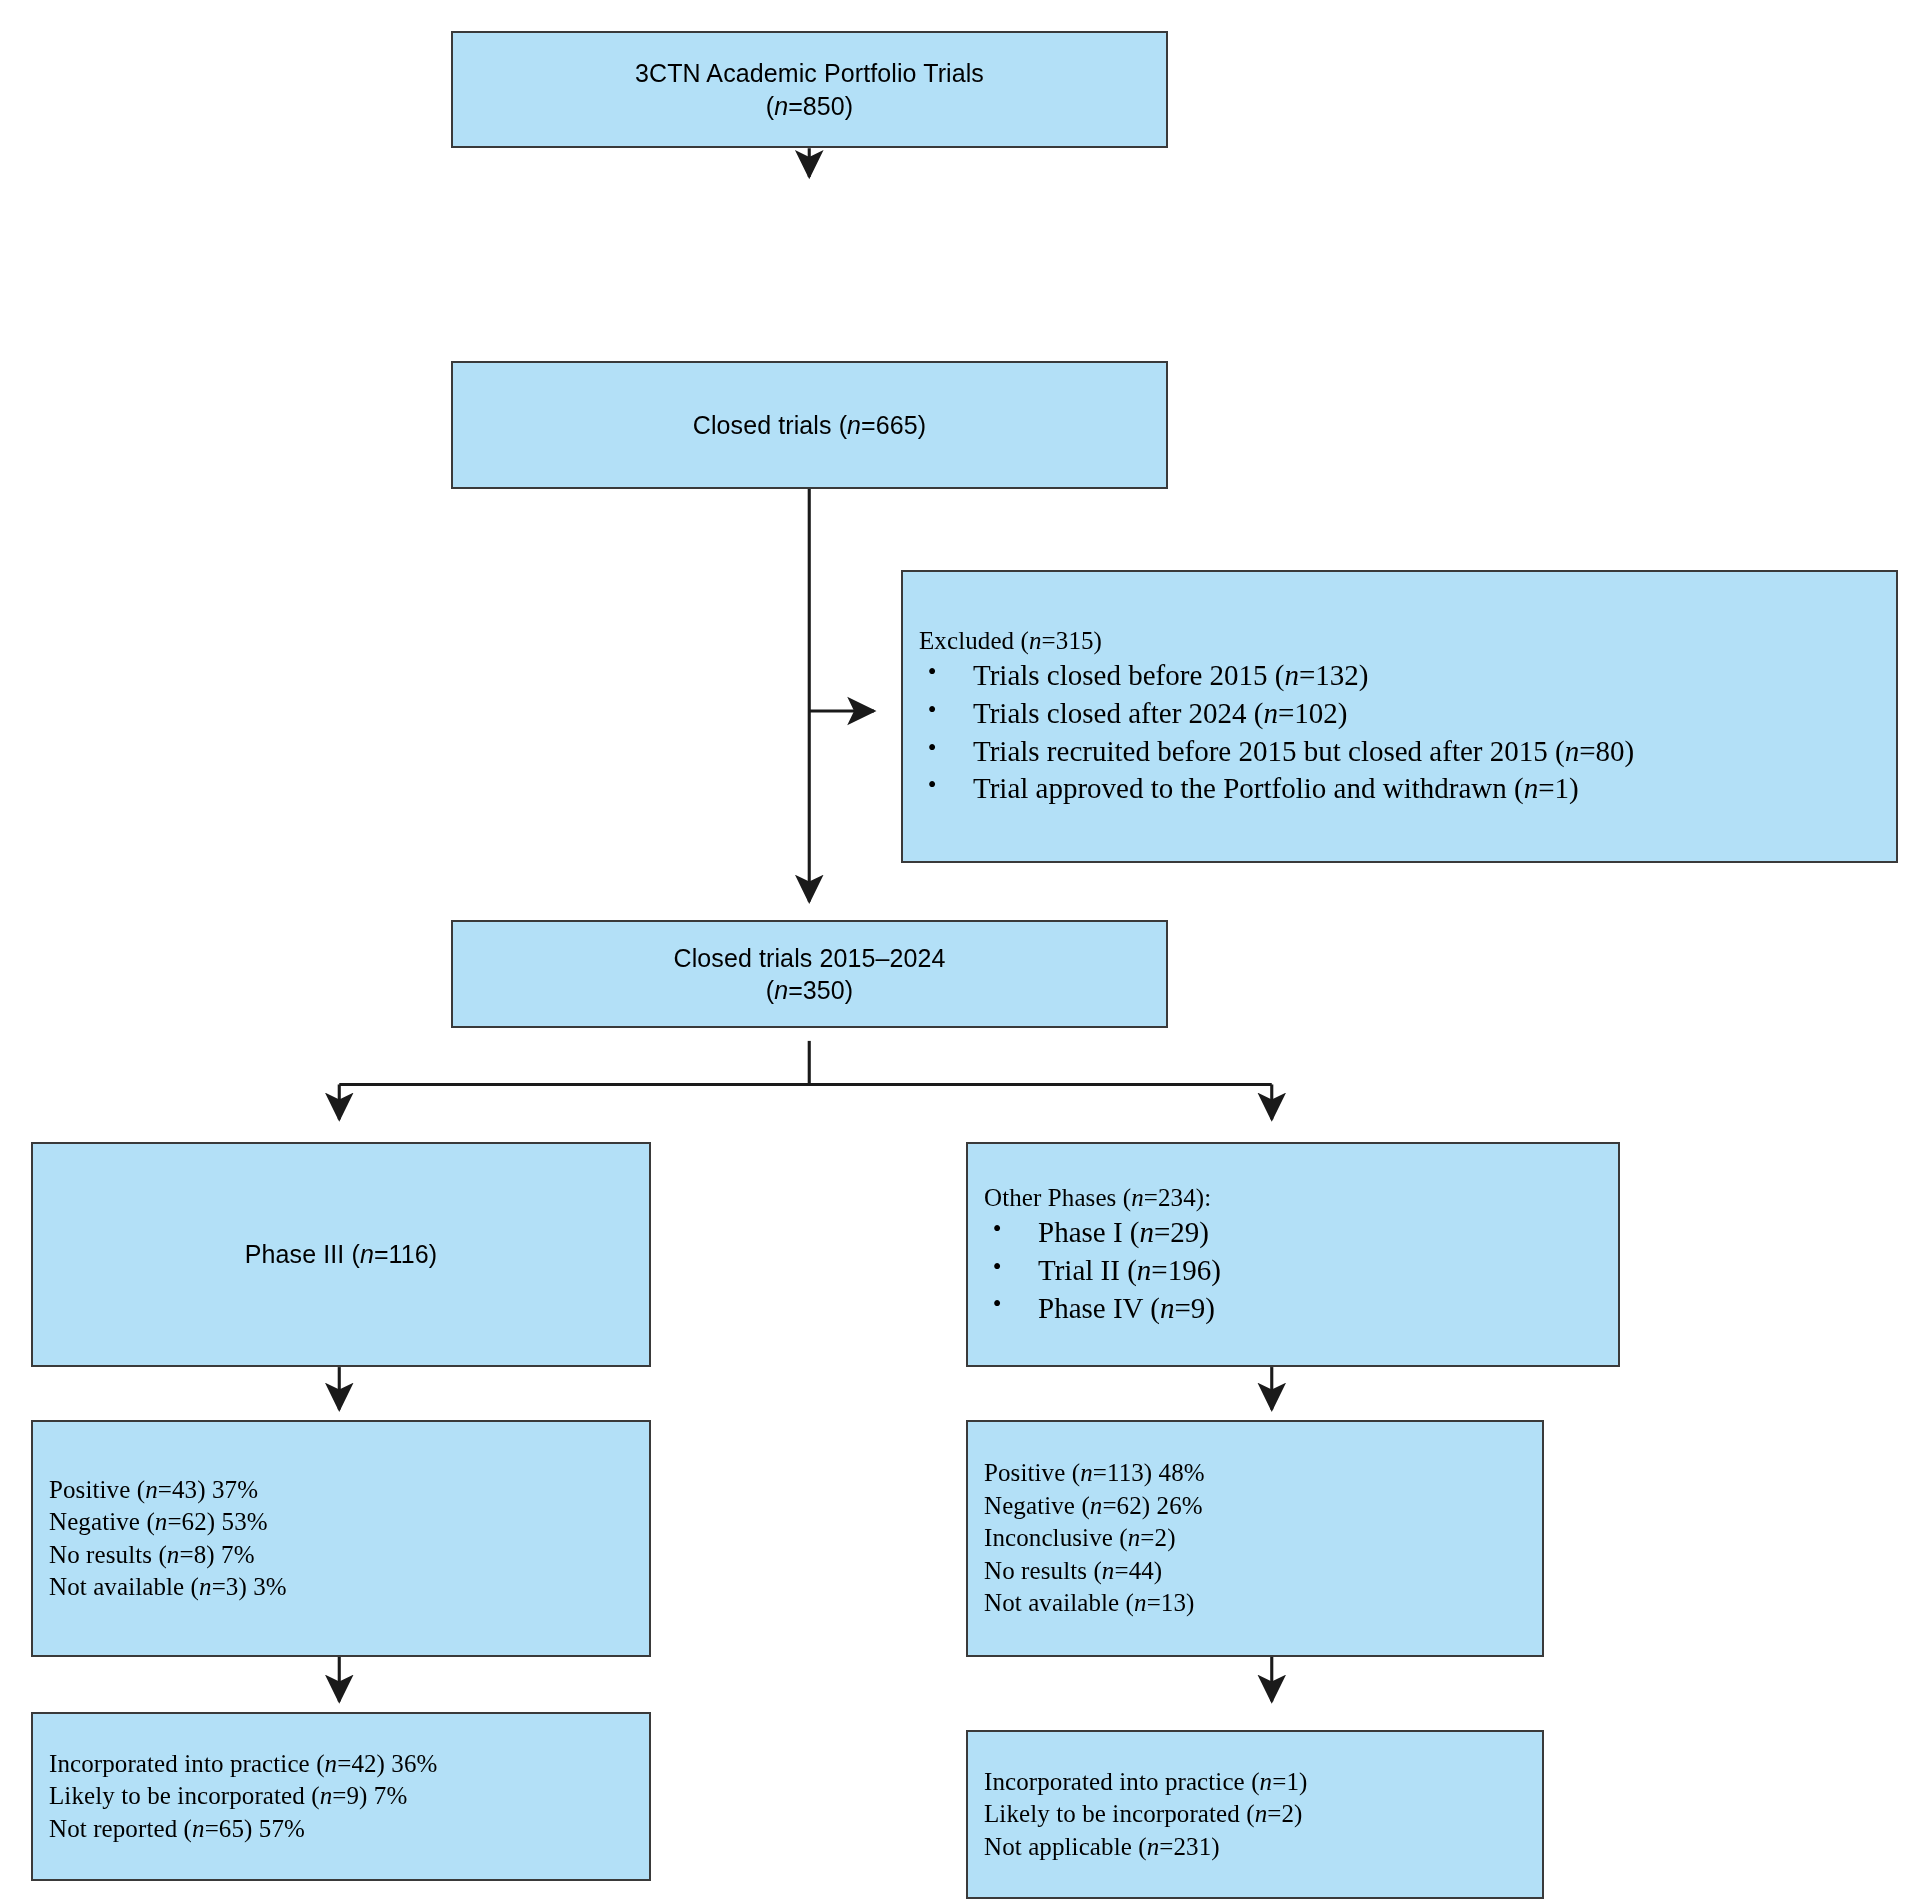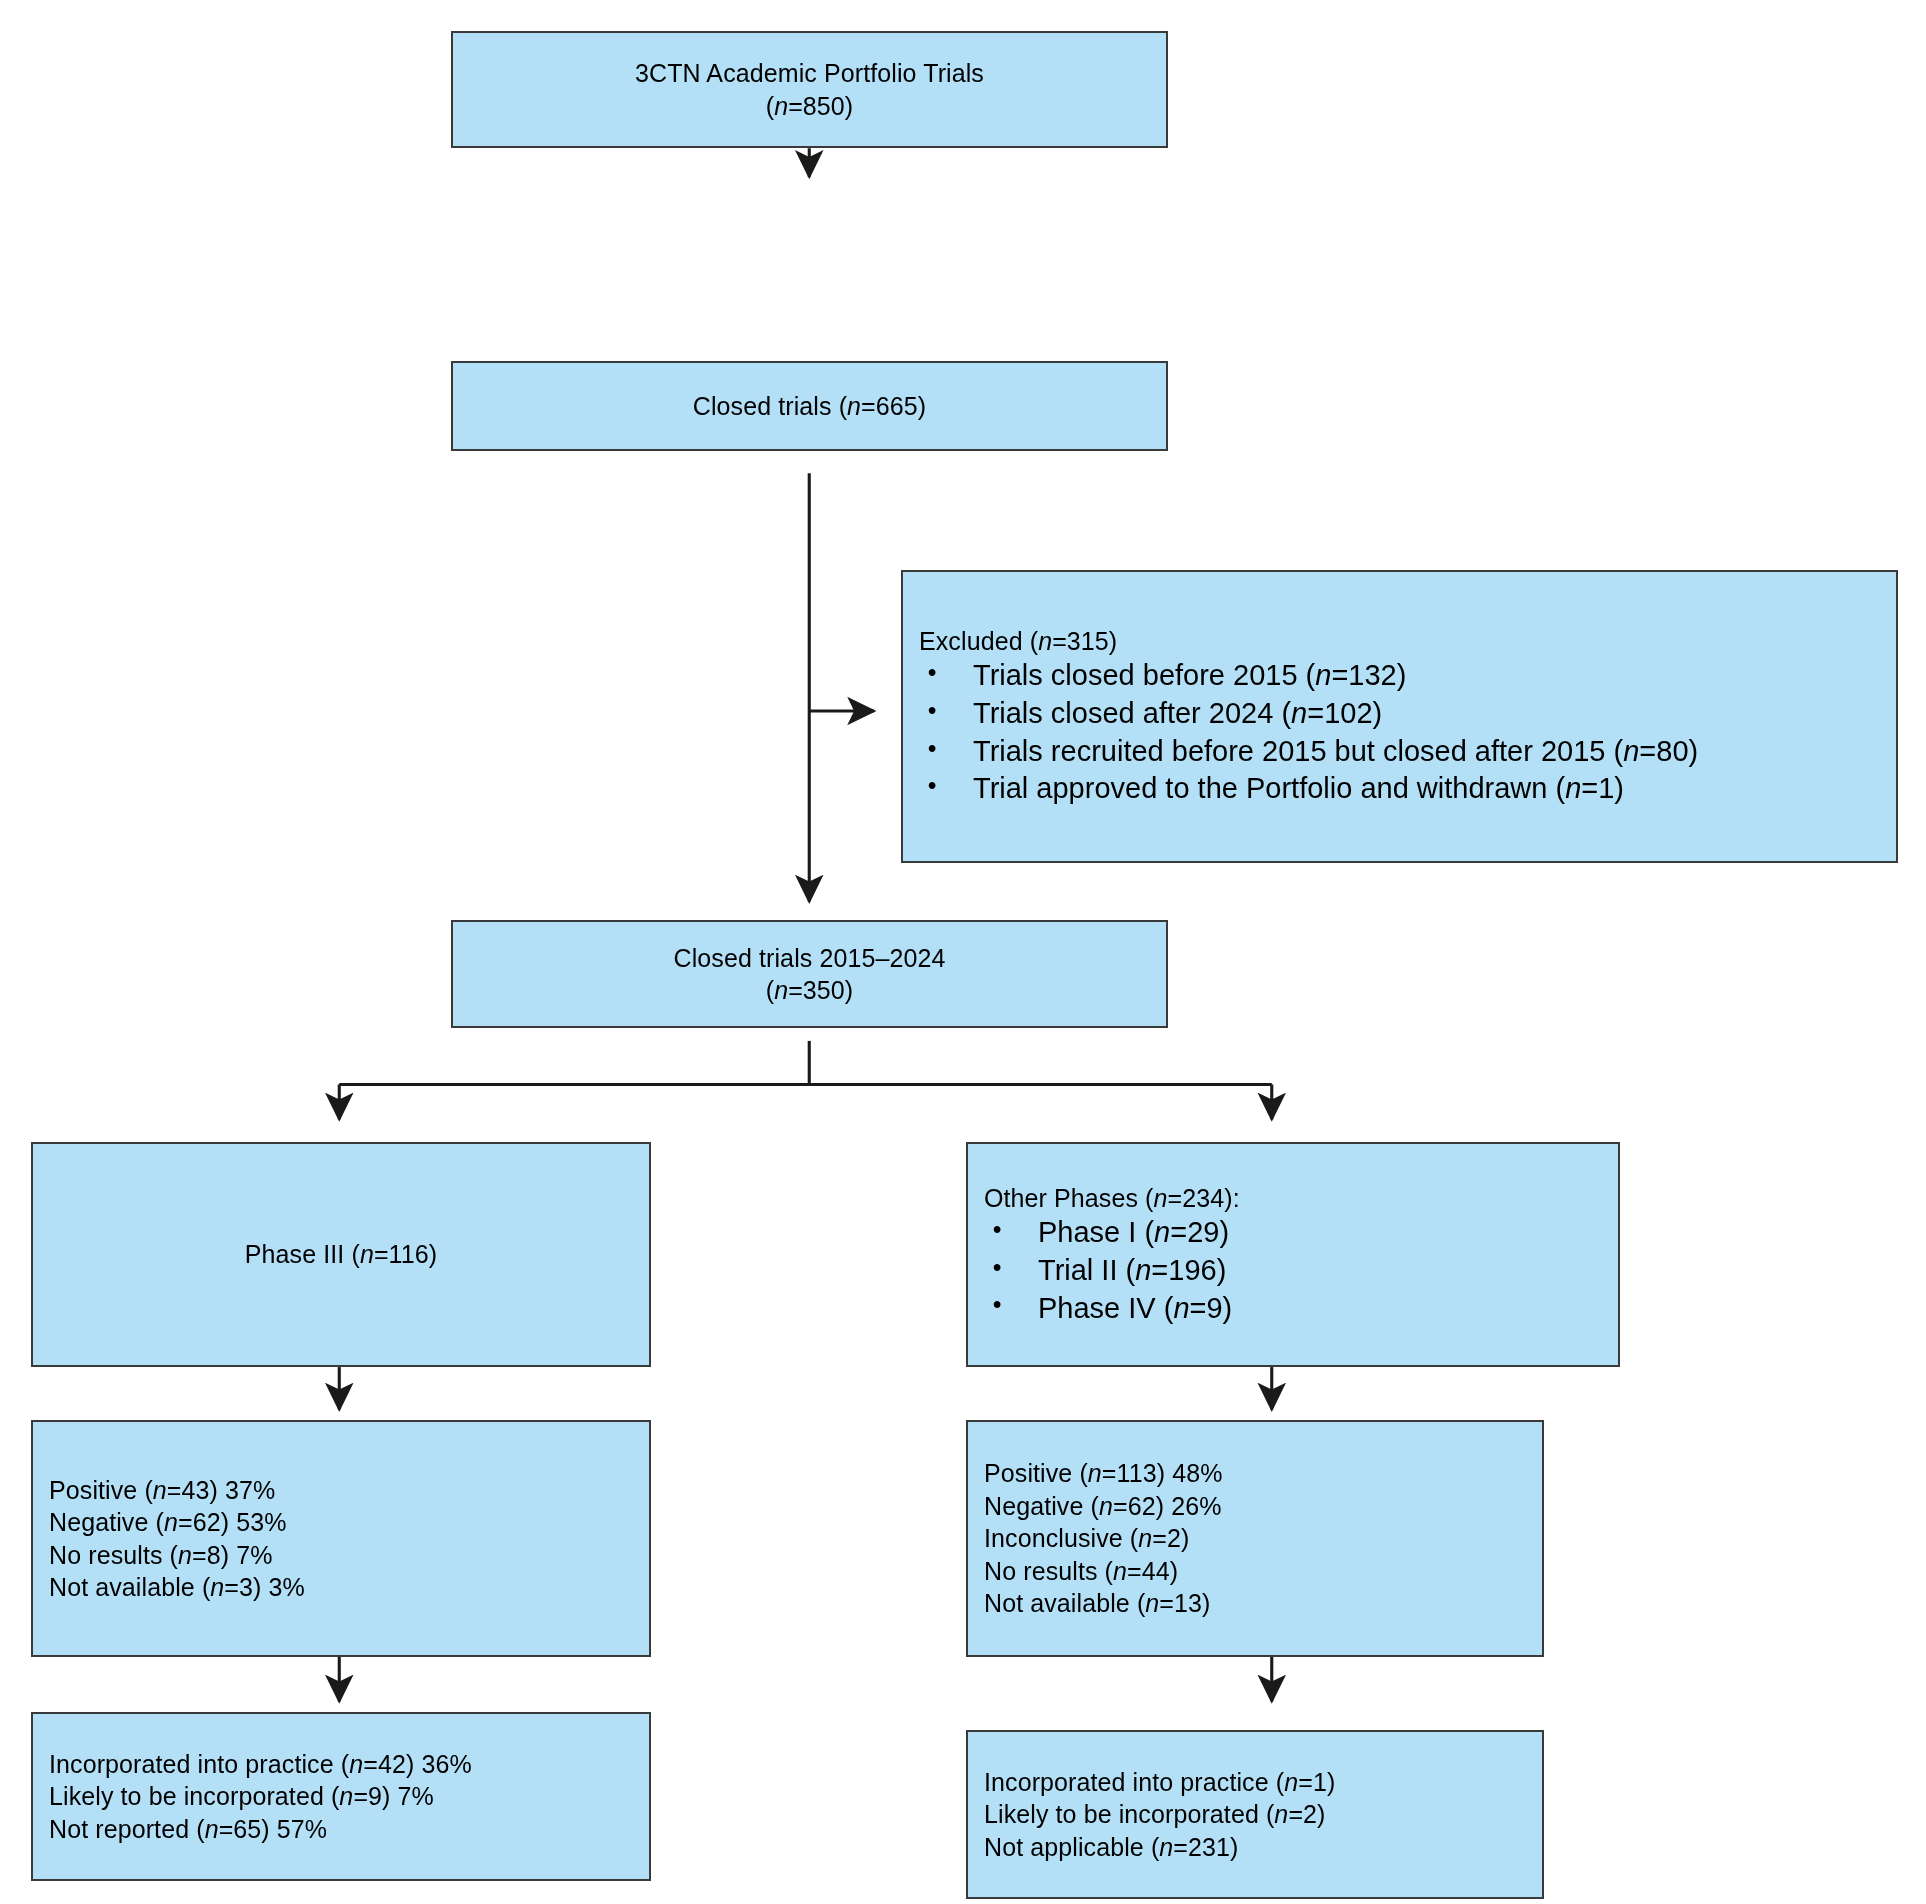--- a/index.html
+++ b/index.html
@@ -28,20 +28,21 @@
     justify-content: center;
     z-index: 2;
   }
   .node.center {
     align-items: center;
     text-align: center;
   }
   .node.left {
     align-items: flex-start;
     text-align: left;
+    font-family: Liberation Serif, serif;
   }
   .node-line {
     font-size: 25px;
     line-height: 1.30;
     white-space: nowrap;
     letter-spacing: 0.1px;
   }
   .node.left .node-line {
     padding-left: 16px;
   }
@@ -105,21 +106,21 @@
 
     <line x1="2043" y1="2196" x2="2043" y2="2264" stroke="#1a1a1a" stroke-width="5" marker-end="url(#arrow)"></line>
     <line x1="2043" y1="2661" x2="2043" y2="2733" stroke="#1a1a1a" stroke-width="5" marker-end="url(#arrow)"></line>
   </svg>
 
   <div class="node center" style="left:451px; top:31px; width:717px; height:117px;">
     <div class="node-line">3CTN Academic Portfolio Trials</div>
     <div class="node-line"><span>(</span><em class="n">n</em><span>=850)</span></div>
   </div>
 
-  <div class="node center" style="left:451px; top:361px; width:717px; height:90px;">
+  <div class="node center" style="left:451px; top:361px; width:717px; height:128px;">
     <div class="node-line"><span>Closed trials (</span><em class="n">n</em><span>=665)</span></div>
   </div>
 
   <div class="node left" style="left:901px; top:570px; width:997px; height:293px;">
     <div class="node-line"><span>Excluded (</span><em class="n">n</em><span>=315)</span></div>
     <ul class="bullets">
       <li><span>Trials closed before 2015 (</span><em class="n">n</em><span>=132)</span></li>
       <li><span>Trials closed after 2024 (</span><em class="n">n</em><span>=102)</span></li>
       <li><span>Trials recruited before 2015 but closed after 2015 (</span><em class="n">n</em><span>=80)</span></li>
       <li><span>Trial approved to the Portfolio and withdrawn (</span><em class="n">n</em><span>=1)</span></li>

